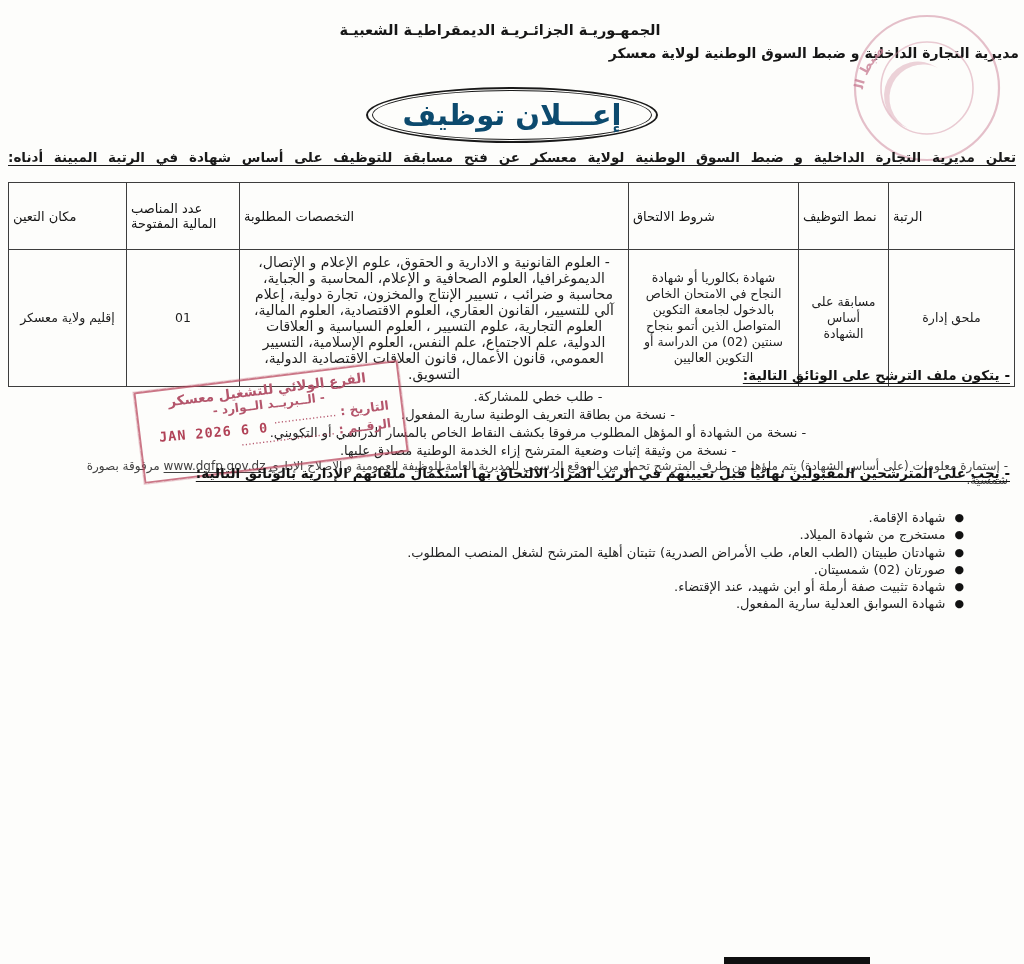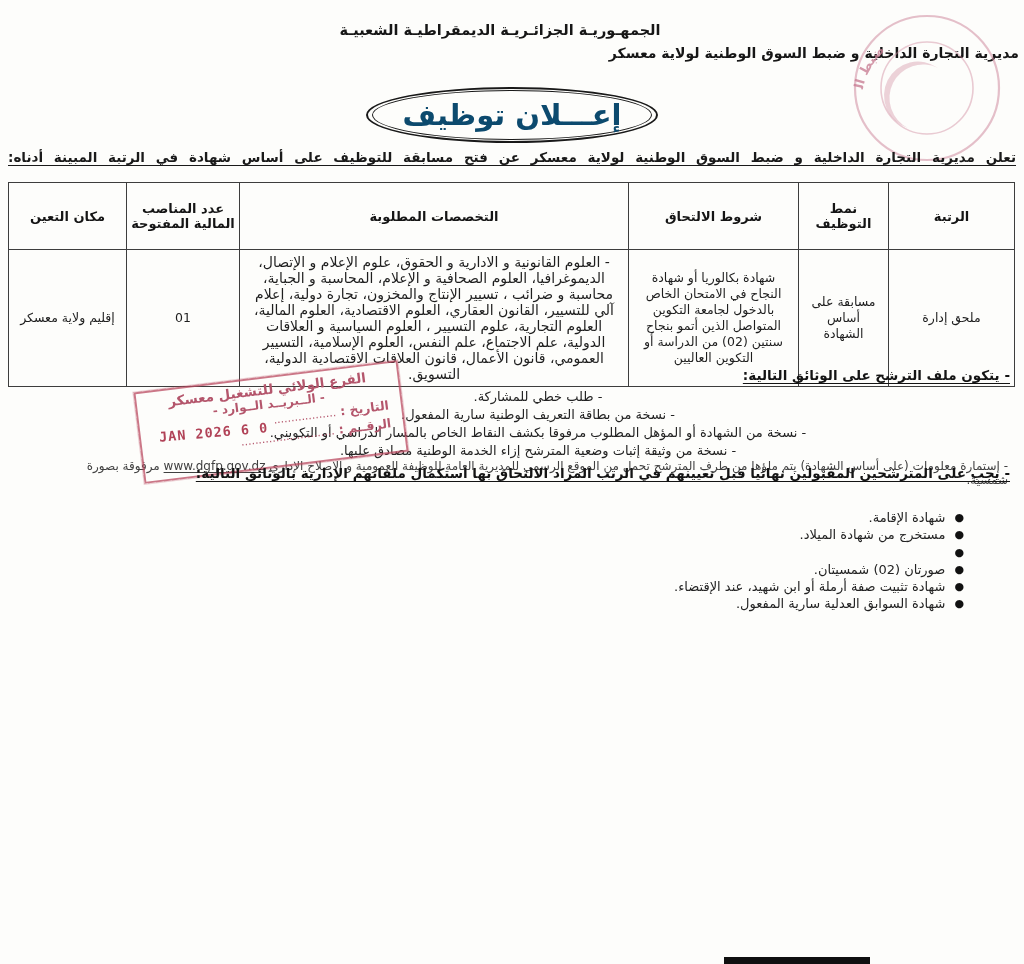--- a/index.html
+++ b/index.html
@@ -44,21 +44,21 @@
     word-spacing:2px;
   }
   
   table.main {
     position:absolute; top:182px; right:9px; width:1006px;
     border-collapse:collapse; table-layout:fixed;
     font-size:12.5px; color:#1e1e1e;
   }
   table.main th, table.main td { border:1.4px solid #3d3d3d; vertical-align:middle; }
   table.main th {
-    font-size:13px; font-weight:bold; height:46px; padding:18px 4px; text-align:center; color:#151515;
+    font-size:13px; font-weight:normal; height:46px; padding:18px 4px; text-align:left; color:#151515;
   }
   table.main td { height:136px; padding:4px 8px; text-align:center; line-height:16px; }
   td.specialties {
     text-align:justify; line-height:15.2px; font-size:14px; padding:5px 9px; vertical-align:top;
   }
   td.conditions { line-height:17px; padding:4px 12px; }
   
   .sec-heading {
     position:absolute; right:14px;
     font-size:13.5px; font-weight:bold; color:#141414;
@@ -194,20 +194,21 @@
     <li>
       <span class="dot">●</span>
       <span>شهادة الإقامة.</span>
     </li>
     <li>
       <span class="dot">●</span>
       <span>مستخرج من شهادة الميلاد.</span>
     </li>
     <li>
       <span class="dot">●</span>
+      <span>شهادتان طبيتان (الطب العام، طب الأمراض الصدرية) تثبتان أهلية المترشح لشغل المنصب المطلوب.</span>
     </li>
     <li>
       <span class="dot">●</span>
       <span>صورتان (02) شمسيتان.</span>
     </li>
     <li>
       <span class="dot">●</span>
       <span>شهادة تثبيت صفة أرملة أو ابن شهيد، عند الإقتضاء.</span>
     </li>
     <li>

